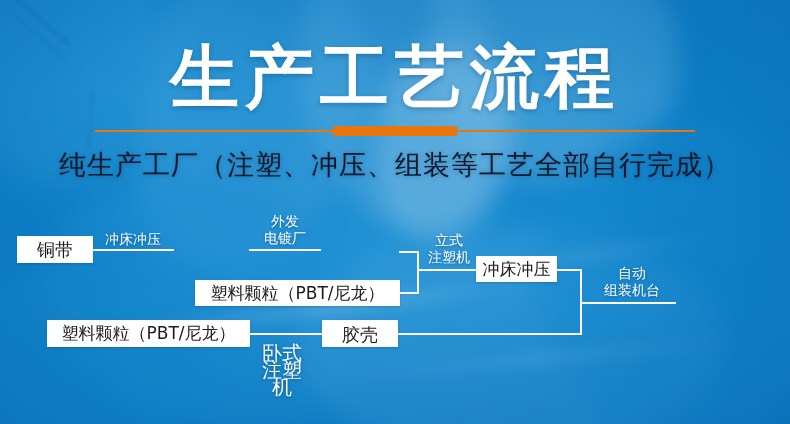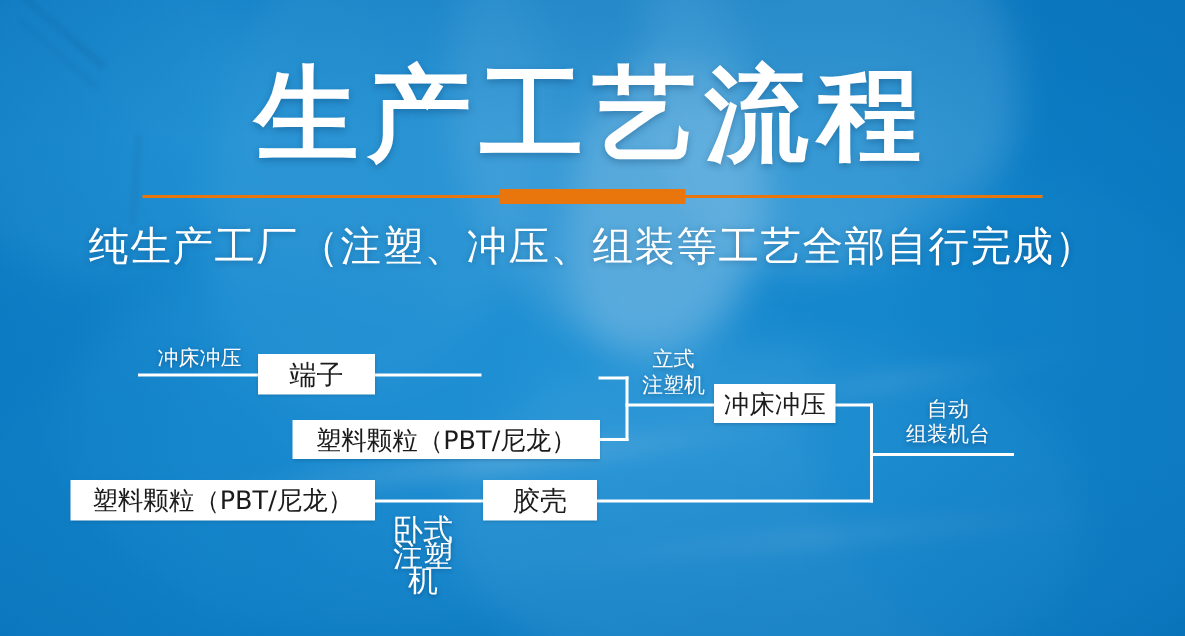--- a/index.html
+++ b/index.html
@@ -44,21 +44,21 @@
 
   
   .header{position:absolute;left:0;right:0;top:0;text-align:center;}
   .title{position:absolute;left:0;right:0;top:41px;
     font-size:69px;line-height:72px;font-weight:bold;color:#ffffff;
     letter-spacing:6px;text-shadow:0 2px 5px rgba(0,48,88,.30);
     font-family:"DejaVu Sans","Liberation Sans",sans-serif;text-align:center;}
   .divider{position:absolute;top:130px;left:95px;width:600px;height:2px;background:#e8760d;}
   .divider .thick{position:absolute;left:238px;top:-4px;width:124px;height:10px;background:#e8760d;}
   .subtitle{position:absolute;left:0;right:0;top:148px;
-    font-size:27px;line-height:34px;color:#ffffff;letter-spacing:1px;
+    font-size:27px;line-height:34px;color:#0f172a;letter-spacing:1px;
     font-family:"DejaVu Sans","Liberation Sans",sans-serif;
     text-shadow:0 1px 4px rgba(0,48,88,.35);}
 
   
   .flow{position:absolute;left:0;top:0;width:790px;height:424px;}
   .node{position:absolute;background:#ffffff;color:#1b1b1b;
     display:flex;align-items:center;justify-content:center;
     font-family:"DejaVu Sans","Liberation Sans",sans-serif;
     white-space:nowrap;box-shadow:0 1px 2px rgba(0,40,75,.22);}
   .cap{position:absolute;color:#ffffff;text-align:center;
@@ -113,45 +113,47 @@
     <div class="ln lv" style="left:417px;top:251px;height:43px;"></div>
     <div class="ln lh" style="left:417px;top:269px;width:60px;"></div>
 
     <div class="ln lh" style="left:556px;top:269px;width:26px;"></div>
     <div class="ln lh" style="left:397px;top:333px;width:185px;"></div>
     <div class="ln lv" style="left:580px;top:269px;height:66px;"></div>
     <div class="ln lh" style="left:580px;top:302px;width:96px;"></div>
 
     <div class="ln lh" style="left:249px;top:333px;width:74px;"></div>
 
+    <div class="node" style="left:17px;top:236px;width:76px;height:27px;font-size:18px;">
+      <span>铜带</span>
+    </div>
 
-    <div class="node" style="left:172px;top:236px;width:78px;height:27px;font-size:18px;">
-      <span>端子</span>
-    </div>
 
 
     <div class="node" style="left:195px;top:280px;width:205px;height:26px;font-size:17px;">
       <span>塑料颗粒（PBT/尼龙）</span>
     </div>
 
     <div class="node" style="left:476px;top:256px;width:81px;height:26px;font-size:17px;">
       <span>冲床冲压</span>
     </div>
 
     <div class="node" style="left:47px;top:320px;width:203px;height:27px;font-size:17px;">
       <span>塑料颗粒（PBT/尼龙）</span>
     </div>
 
-    <div class="node" style="left:322px;top:320px;width:76px;height:27px;font-size:18px;">
+    <div class="node" style="left:322px;top:320px;width:76px;height:27px;font-size:18px;align-items:flex-end;">
       <span>胶壳</span>
     </div>
 
 
     <div class="cap" style="left:96px;top:231px;width:74px;font-size:14px;">冲床冲压</div>
 
+    <div class="cap" style="left:252px;top:213px;width:66px;font-size:14px;">外发
+电镀厂</div>
 
     <div class="cap" style="left:423px;top:232px;width:52px;font-size:14px;">立式
 注塑机</div>
 
     <div class="cap" style="left:256px;top:345px;width:52px;font-size:20px;">卧式
 注塑机</div>
 
     <div class="cap" style="left:593px;top:265px;width:78px;font-size:14px;">自动
 组装机台</div>
 

